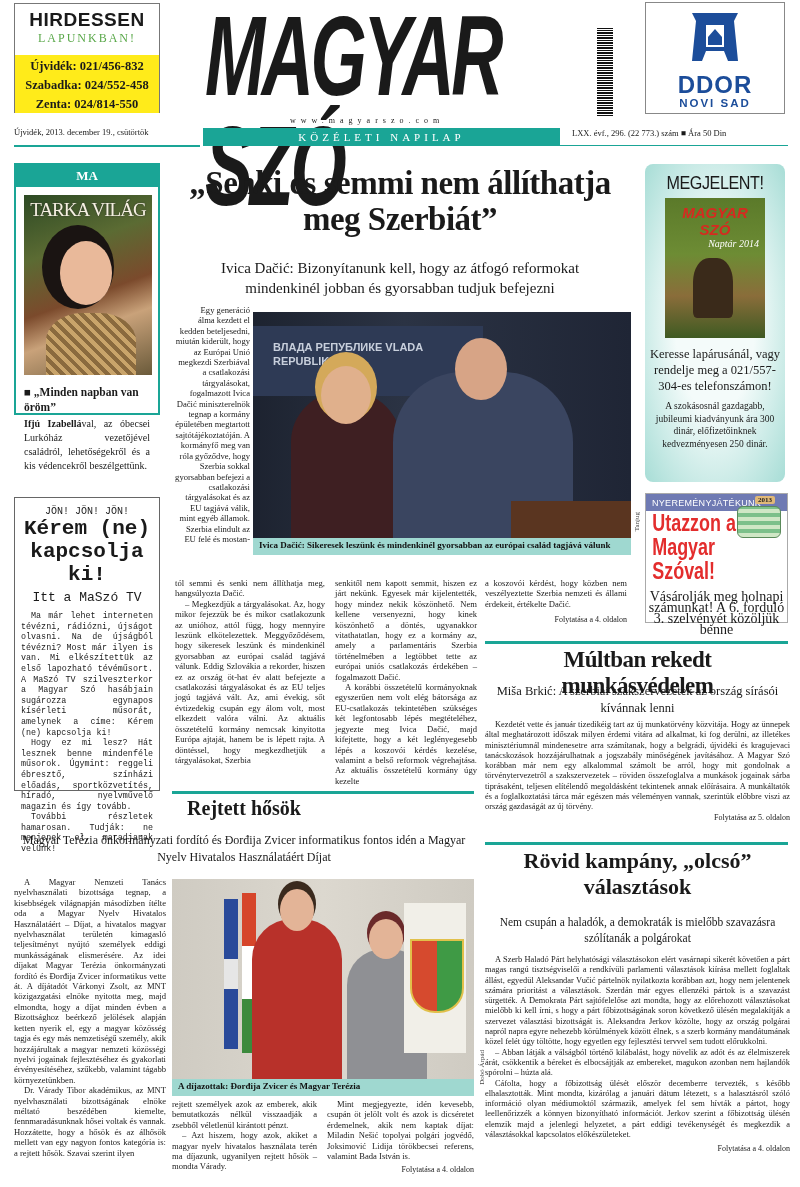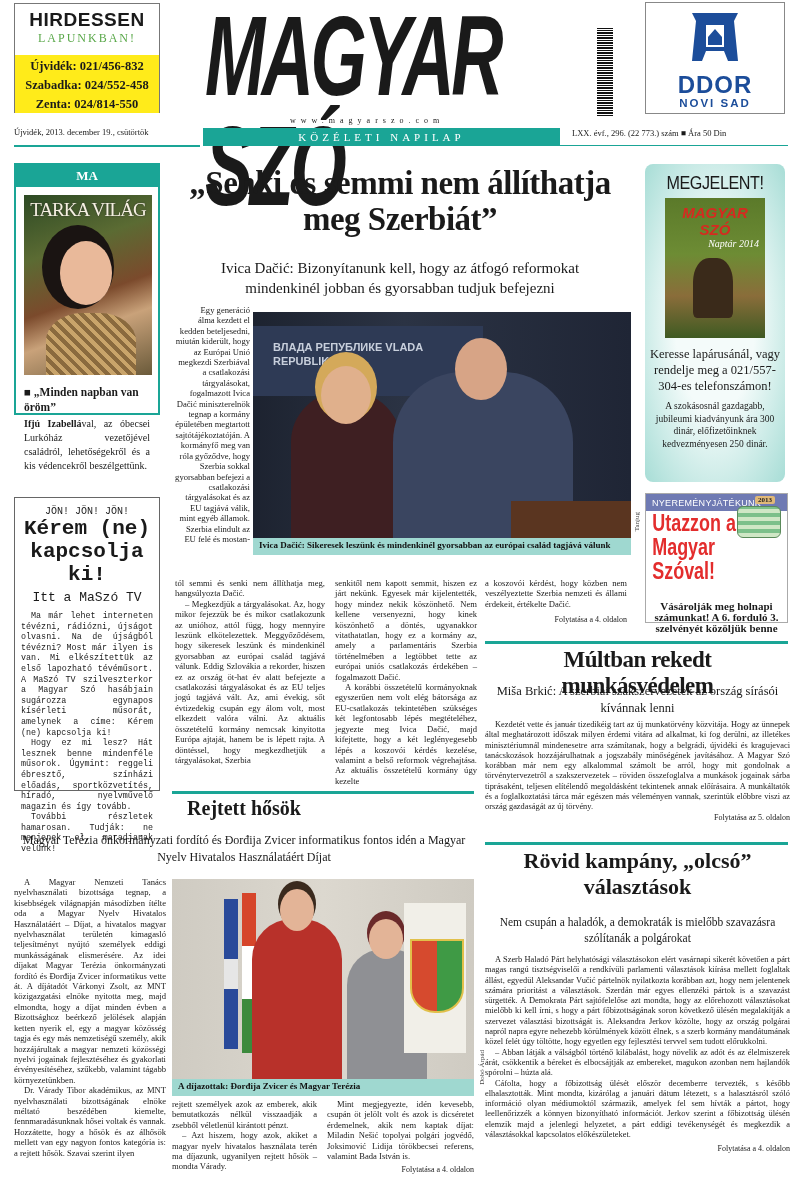--- a/index.html
+++ b/index.html
@@ -71,21 +71,21 @@
   #naptar .cover .y { color: #fff; font-size: 10px; font-style: italic; text-align: right; padding-right: 6px; }
   #naptar .stag { position: absolute; left: 28px; top: 60px; width: 40px; height: 60px; background: #3a2a1a; border-radius: 40% 40% 10% 10%; }
   #naptar .bold { font-weight: normal; font-size: 12.5px; line-height: 16px; margin-top: 8px; }
   #naptar .small { font-size: 9.5px; line-height: 12.5px; margin-top: 6px; padding: 0 4px; }
 
   #game { left: 645px; top: 493px; width: 143px; height: 130px; background: #fff; border: 1px solid #aaa; text-align: center; }
   #game .band { background: #6f7ab3; color: #fff; font-family: "Liberation Sans", sans-serif; font-size: 9px; padding: 4px 0 3px 6px; text-align: left; letter-spacing: 0.3px; }
   #game .red { color: #e32d2d; font-family: "Liberation Sans", sans-serif; font-weight: bold; font-size: 23px; line-height: 24px; transform: scaleX(0.78); transform-origin: left; text-align: left; padding-left: 8px; width: 170px; }
   #game .suit { position: absolute; right: 6px; top: 12px; width: 44px; height: 32px; background: repeating-linear-gradient(0deg, #cfe7c5 0 4px, #7cc08a 4px 8px); border-radius: 6px; border: 1px solid #5a8a5a; }
   #game .tag { position: absolute; right: 12px; top: 2px; background: #e0b878; font-size: 7px; padding: 0 3px; font-weight: bold; border-radius: 2px; }
-  #game .bot { font-weight: bold; font-size: 11px; line-height: 11px; margin-top: 18px; }
+  #game .bot { font-weight: normal; font-size: 14px; line-height: 11px; margin-top: 8px; }
 
   
   #mult-rule { left: 485px; top: 641px; width: 303px; height: 3px; }
   #mult-head { left: 485px; top: 647px; width: 305px; font-weight: bold; font-size: 23px; letter-spacing: -0.5px; text-align: center; }
   #mult-deck { left: 485px; top: 683px; width: 305px; text-align: center; font-size: 12.5px; line-height: 17px; }
   #mult-body { left: 485px; top: 720px; width: 305px; }
   #mult-body p.body { font-size: 8.4px; line-height: 10.3px; }
 
   
   #rejt-rule { left: 172px; top: 791px; width: 302px; height: 3px; }

